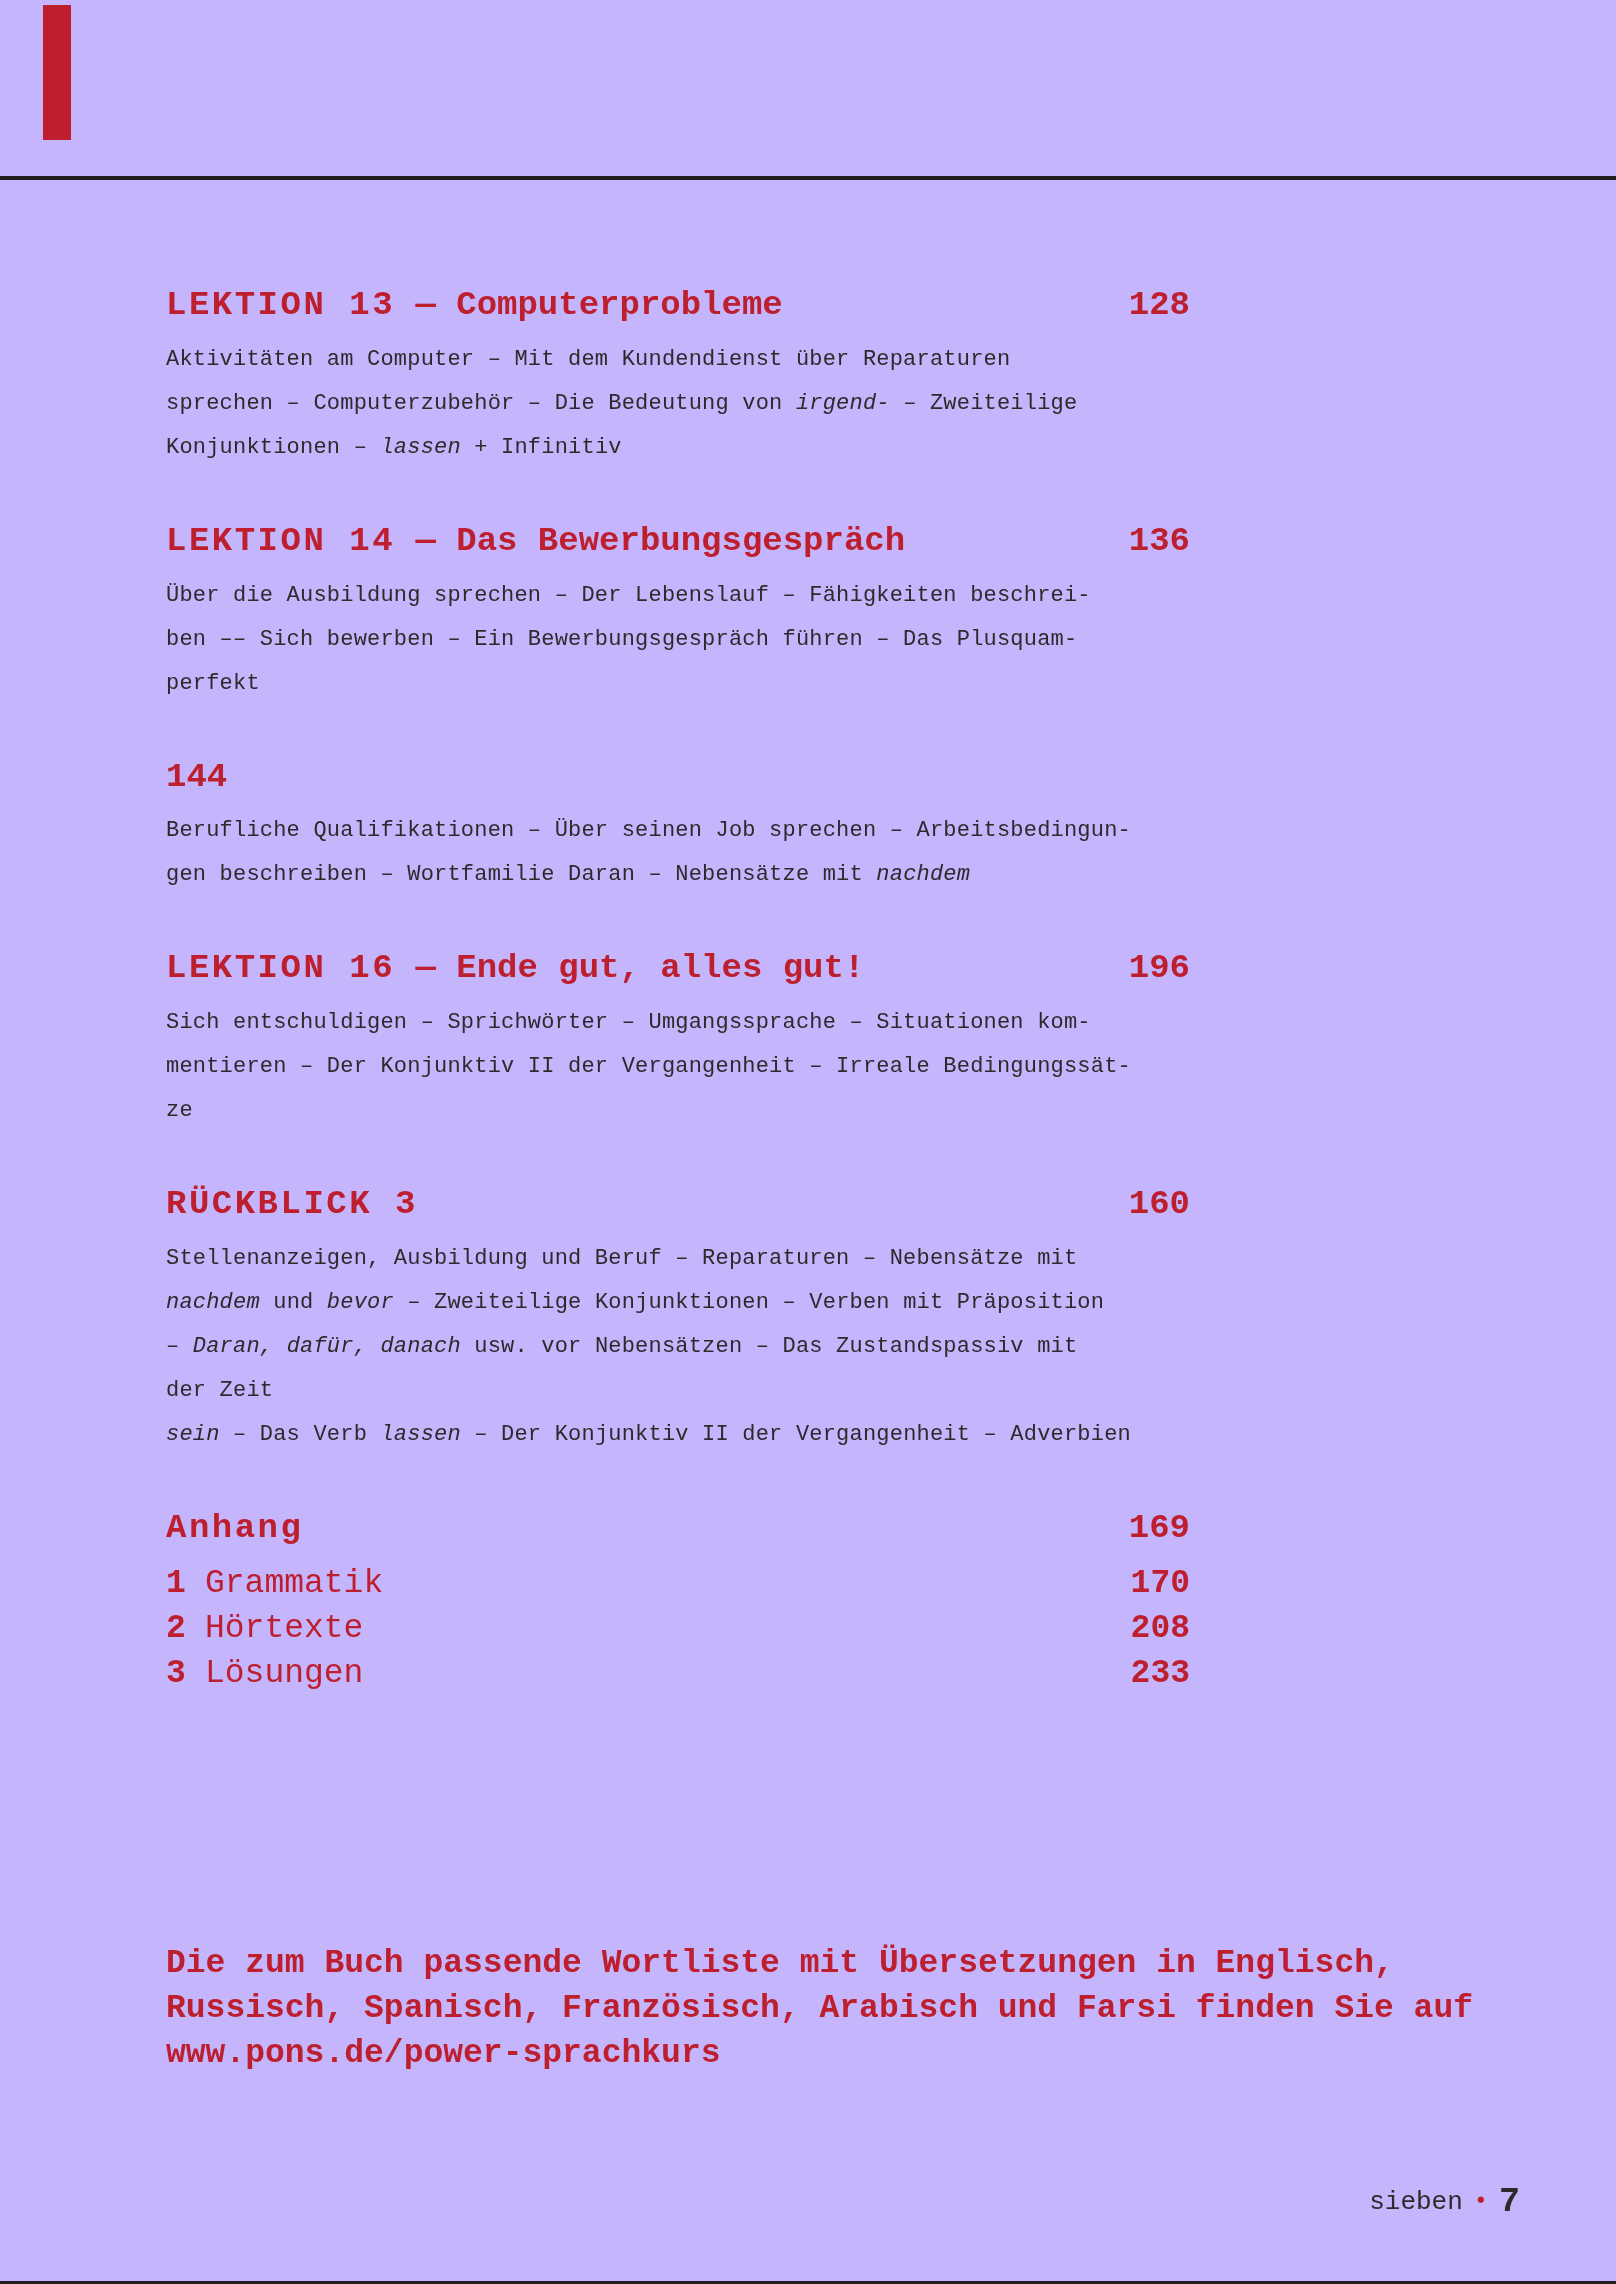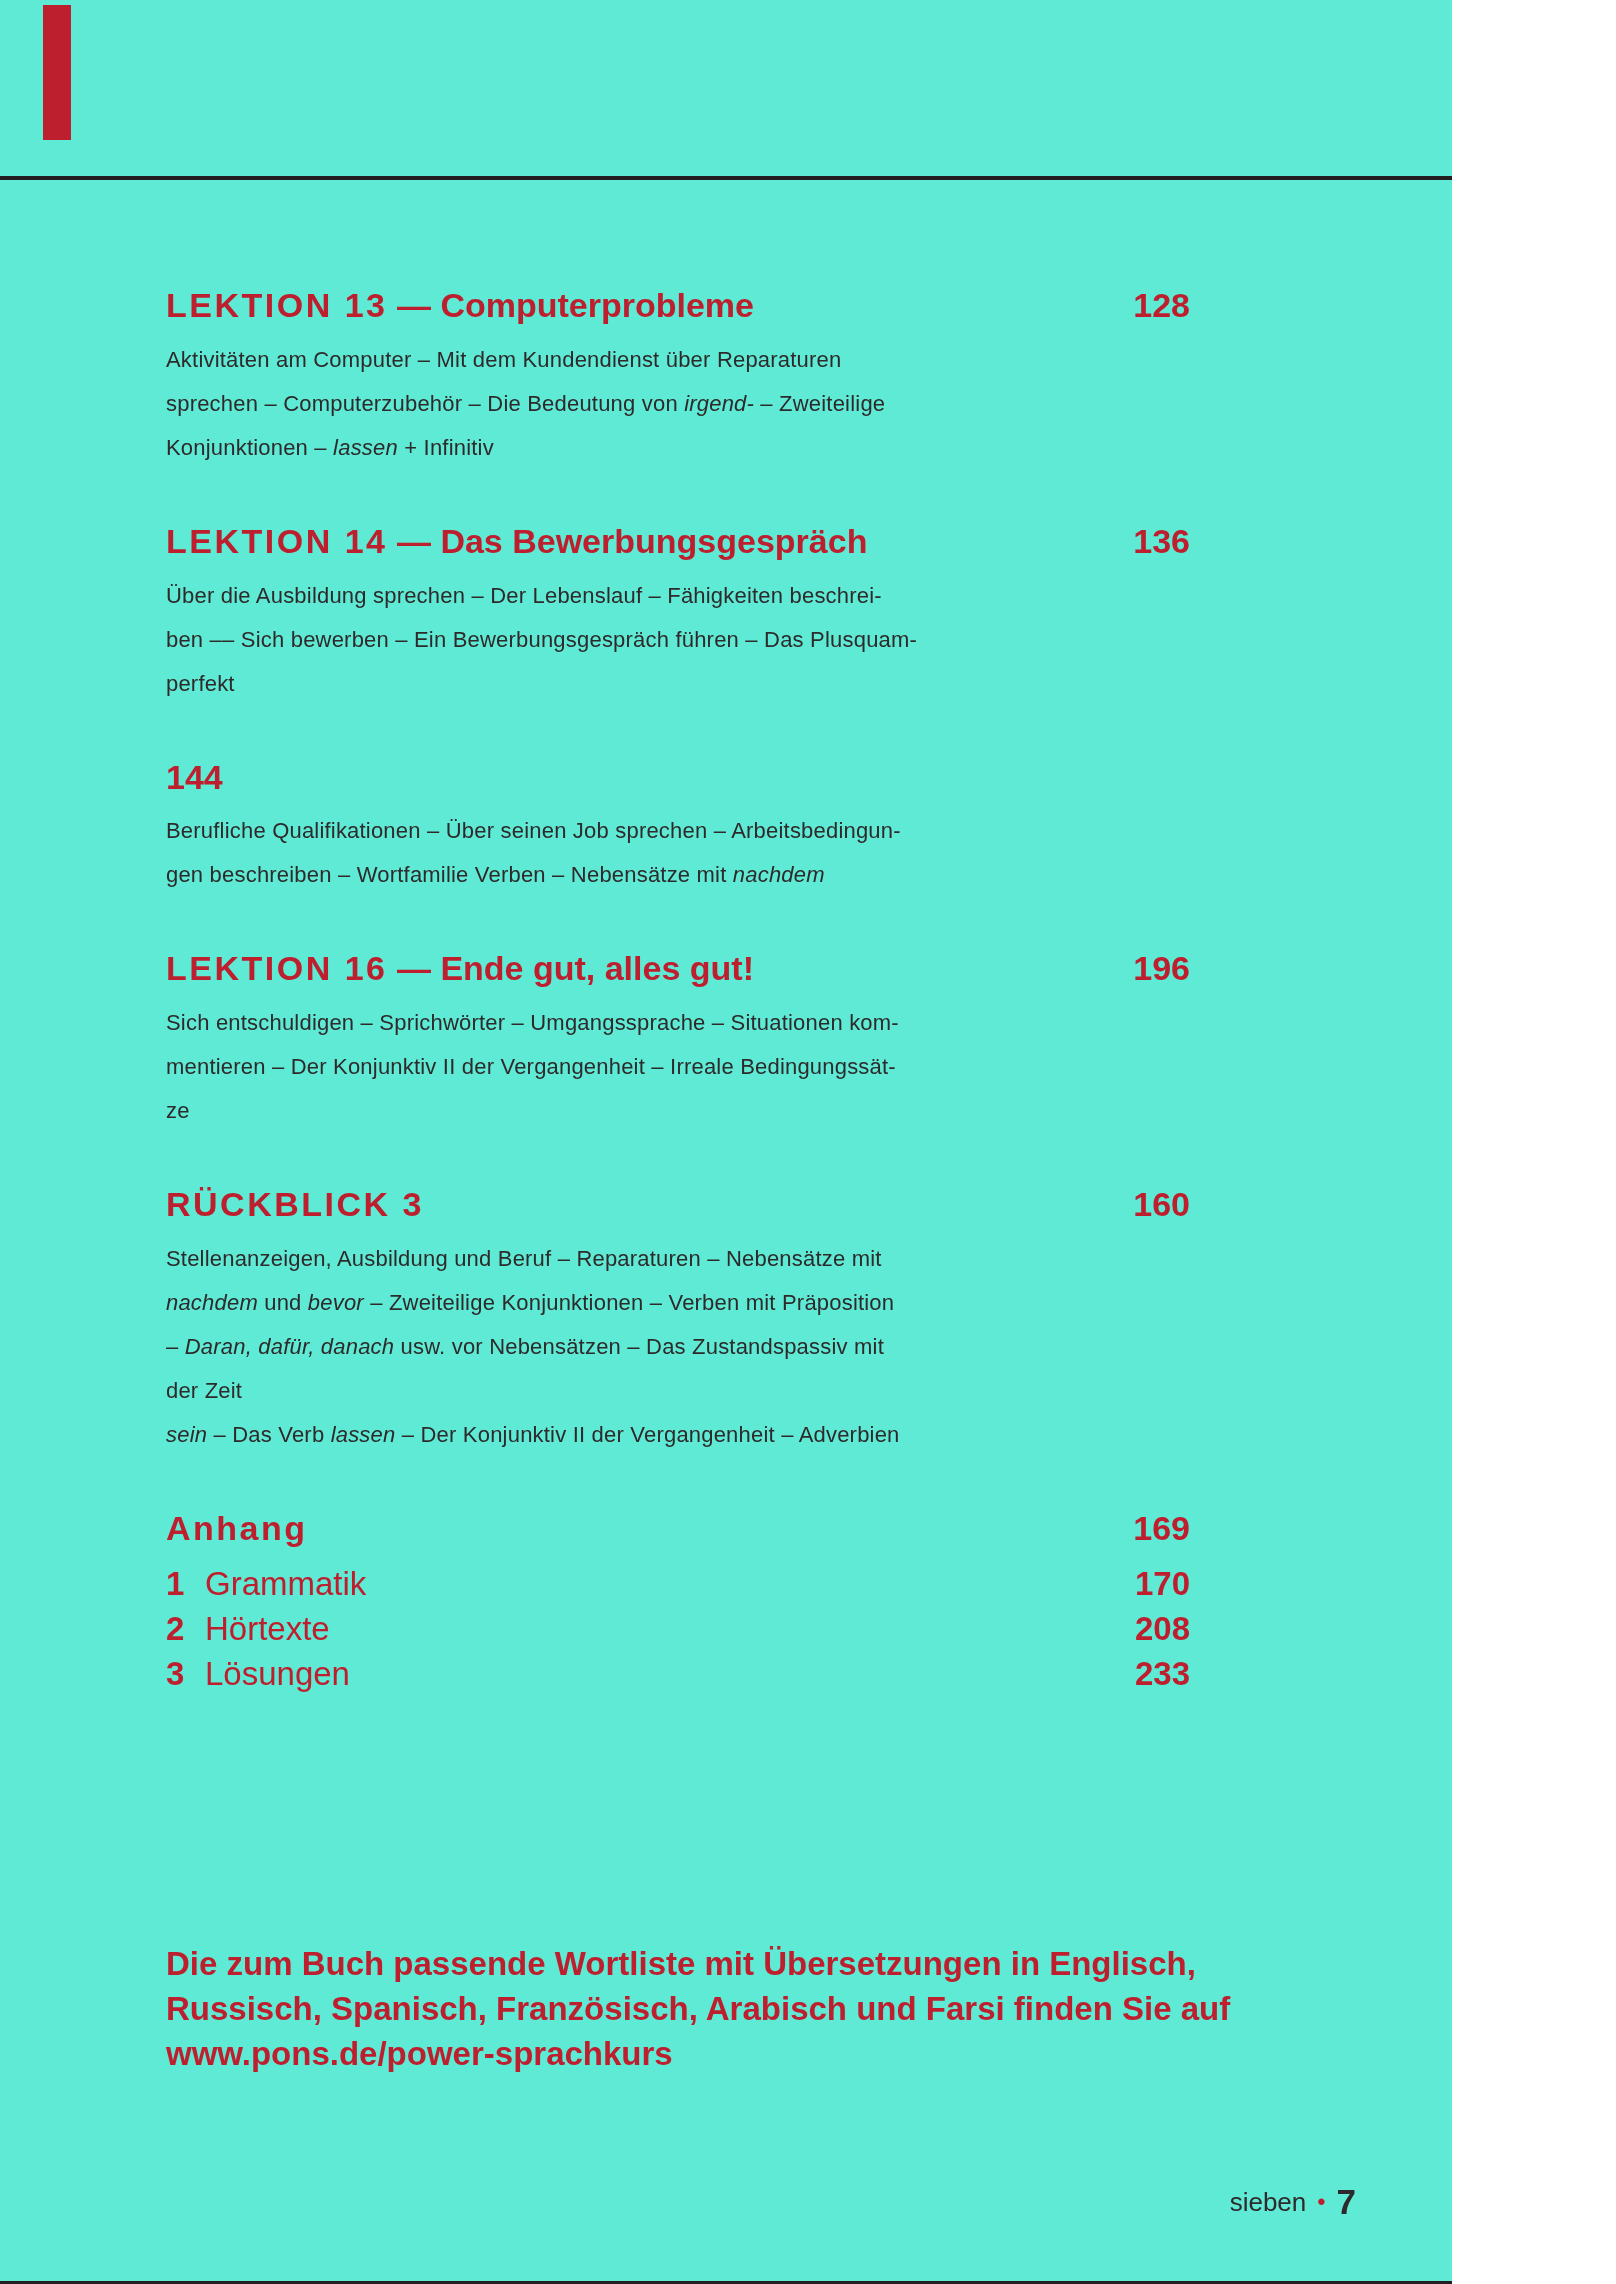--- a/index.html
+++ b/index.html
@@ -4,23 +4,23 @@
 <style>
   :root{
     --red:#be1f2e;
     --ink:#2e2a2b;
     --rule:#231f20;
   }
   *{box-sizing:border-box;}
   html,body{margin:0;padding:0;background:#ffffff;}
   .page{
     position:relative;
-    width:1452px;height:2284px;
-    background:#5eead4;
-    font-family:Liberation Sans, sans-serif;
+    width:1616px;height:2284px;
+    background:#c4b5fd;
+    font-family:Liberation Mono, monospace;
     overflow:hidden;
   }
   .red-tab{
     position:absolute;left:43px;top:5px;width:28px;height:135px;
     background:var(--red);
   }
   .top-rule{
     position:absolute;left:0;top:176px;width:100%;height:4.2px;
     background:var(--rule);
   }
@@ -98,21 +98,21 @@
             <div class="bline"><span>ben –– Sich bewerben – Ein Bewerbungsgespräch führen – Das Plusquam-</span></div>
             <div class="bline"><span>perfekt</span></div>
           </div>
         </div>
         <div class="toc-section">
           <div class="heading-row">
             <span class="h-page">144</span>
           </div>
           <div class="body">
             <div class="bline"><span>Berufliche Qualifikationen – Über seinen Job sprechen – Arbeitsbedingun-</span></div>
-            <div class="bline"><span>gen beschreiben – Wortfamilie Verben – Nebensätze mit </span><span class="it">nachdem</span></div>
+            <div class="bline"><span>gen beschreiben – Wortfamilie Daran – Nebensätze mit </span><span class="it">nachdem</span></div>
           </div>
         </div>
         <div class="toc-section">
           <div class="heading-row">
             <span><span class="h-lek">LEKTION 16</span><span class="h-rest"> — Ende gut, alles gut!</span></span>
             <span class="h-page">196</span>
           </div>
           <div class="body">
             <div class="bline"><span>Sich entschuldigen – Sprichwörter – Umgangssprache – Situationen kom-</span></div>
             <div class="bline"><span>mentieren – Der Konjunktiv II der Vergangenheit – Irreale Bedingungssät-</span></div>

